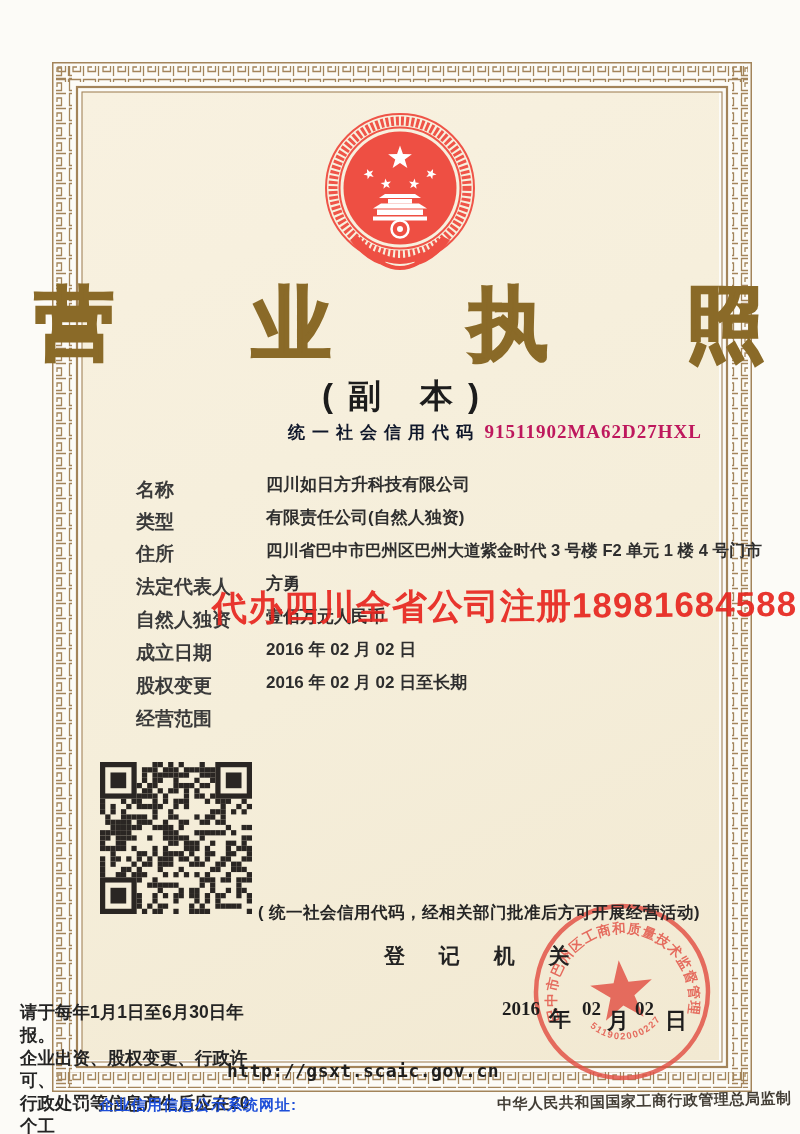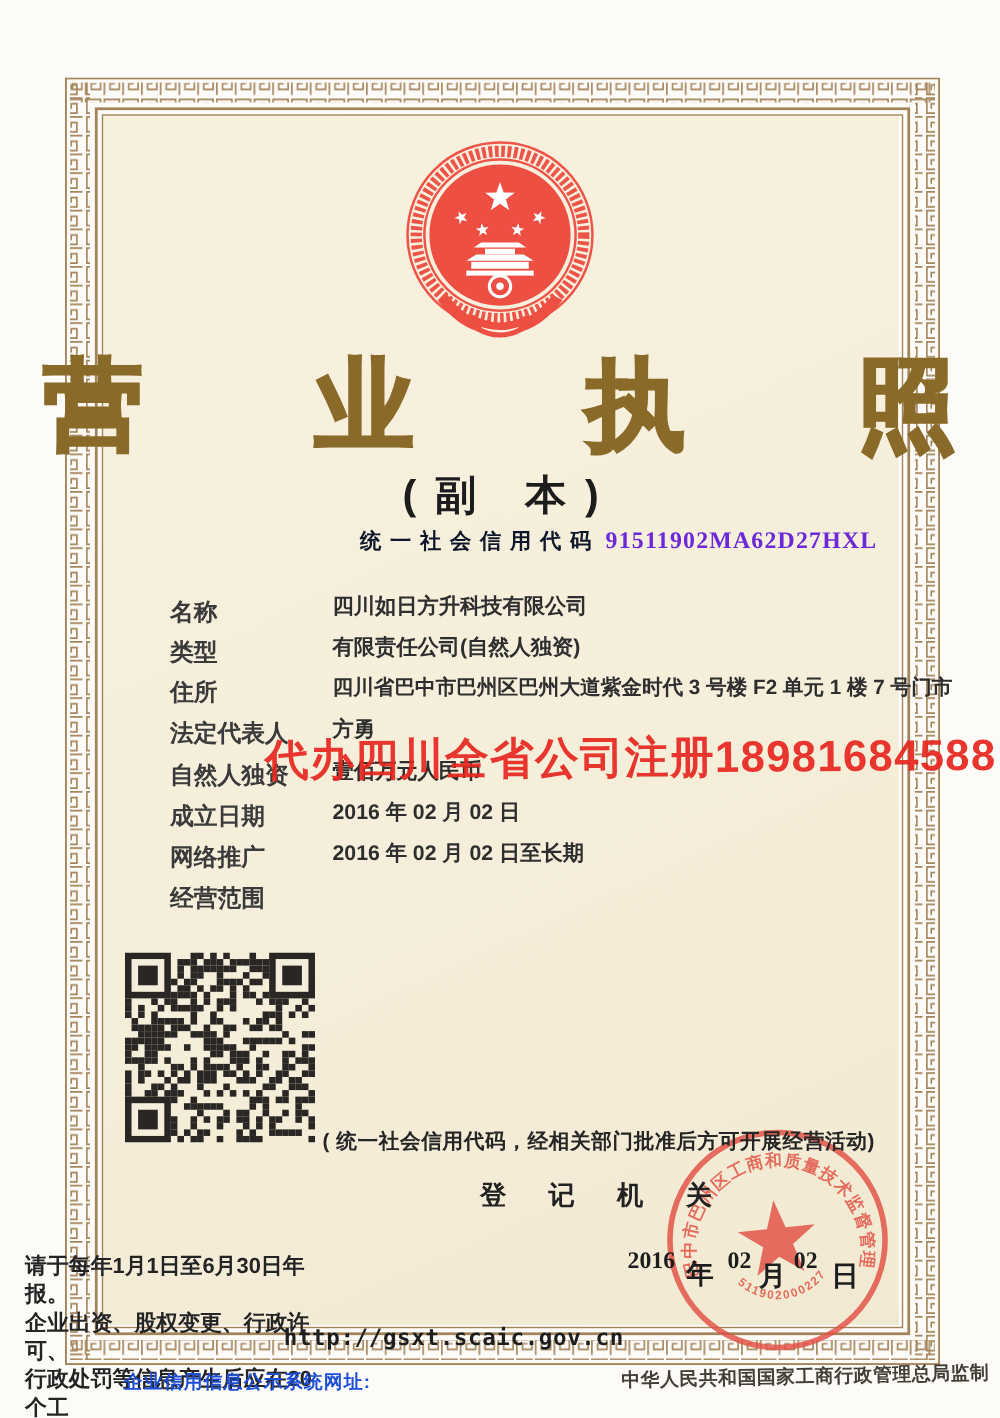--- a/index.html
+++ b/index.html
@@ -24,21 +24,21 @@
     font-size:79px;font-weight:900;color:#8a6a28;letter-spacing:58px;
     -webkit-text-stroke:2.5px #8a6a28;
     font-family:"Liberation Sans",sans-serif;white-space:nowrap;
   }
   .doc-subtitle{
     position:absolute;left:8px;top:374px;width:800px;text-align:center;
     font-size:33px;font-weight:700;color:#1c1c1c;letter-spacing:15px;white-space:nowrap;
   }
   .credit-line{position:absolute;left:288px;top:421px;white-space:nowrap;}
   .credit-label{font-size:17px;font-weight:700;color:#0f172a;letter-spacing:7px;}
-  .credit-code{font-size:19px;font-weight:700;color:#6d28d9;letter-spacing:1px;
+  .credit-code{font-size:19px;font-weight:700;color:#be185d;letter-spacing:1px;
     font-family:"Liberation Serif","DejaVu Serif",serif;}
 
   .field-label{
     position:absolute;left:136px;width:112px;
     font-size:19px;font-weight:600;color:#3a3a3a;
     text-align:justify;text-align-last:justify;white-space:nowrap;
   }
   .field-label:after{content:"";display:inline-block;width:100%;}
   .field-value{
     position:absolute;left:266px;width:474px;
@@ -150,26 +150,26 @@
       <span class="credit-label">统一社会信用代码</span>
       <span class="credit-code">91511902MA62D27HXL</span>
     </div>
 
     <div class="field-label" style="top:477px">名称</div>
     <div class="field-label" style="top:509px">类型</div>
     <div class="field-label" style="top:541px">住所</div>
     <div class="field-label" style="top:574px">法定代表人</div>
     <div class="field-label" style="top:607px">自然人独资</div>
     <div class="field-label" style="top:640px">成立日期</div>
-    <div class="field-label" style="top:673px">网络推广</div>
+    <div class="field-label" style="top:673px">股权变更</div>
     <div class="field-label" style="top:706px">经营范围</div>
 
     <div class="field-value nowrap" style="top:504px">有限责任公司(自然人独资)</div>
     <div class="field-value nowrap" style="top:471px">四川如日方升科技有限公司</div>
-    <div class="field-value nowrap" style="top:537px;font-size:16.5px">四川省巴中市巴州区巴州大道紫金时代 3 号楼 F2 单元 1 楼 7 号门市</div>
+    <div class="field-value nowrap" style="top:537px;font-size:16.5px">四川省巴中市巴州区巴州大道紫金时代 3 号楼 F2 单元 1 楼 4 号门市</div>
     <div class="field-value nowrap" style="top:570px">方勇</div>
     <div class="field-value nowrap" style="top:603px">壹佰万元人民币</div>
     <div class="field-value nowrap" style="top:636px">2016 年 02 月 02 日</div>
     <div class="field-value nowrap" style="top:669px">2016 年 02 月 02 日至长期</div>
 
     <div class="watermark">代办四川全省公司注册18981684588</div>
 
     <svg id="qr" class="qr" width="152" height="152" viewBox="0 0 152 152">
         <rect x="52.41" y="0.00" width="5.24" height="5.24" fill="#2a2623"></rect>
         <rect x="57.66" y="0.00" width="5.24" height="5.24" fill="#2a2623"></rect>

